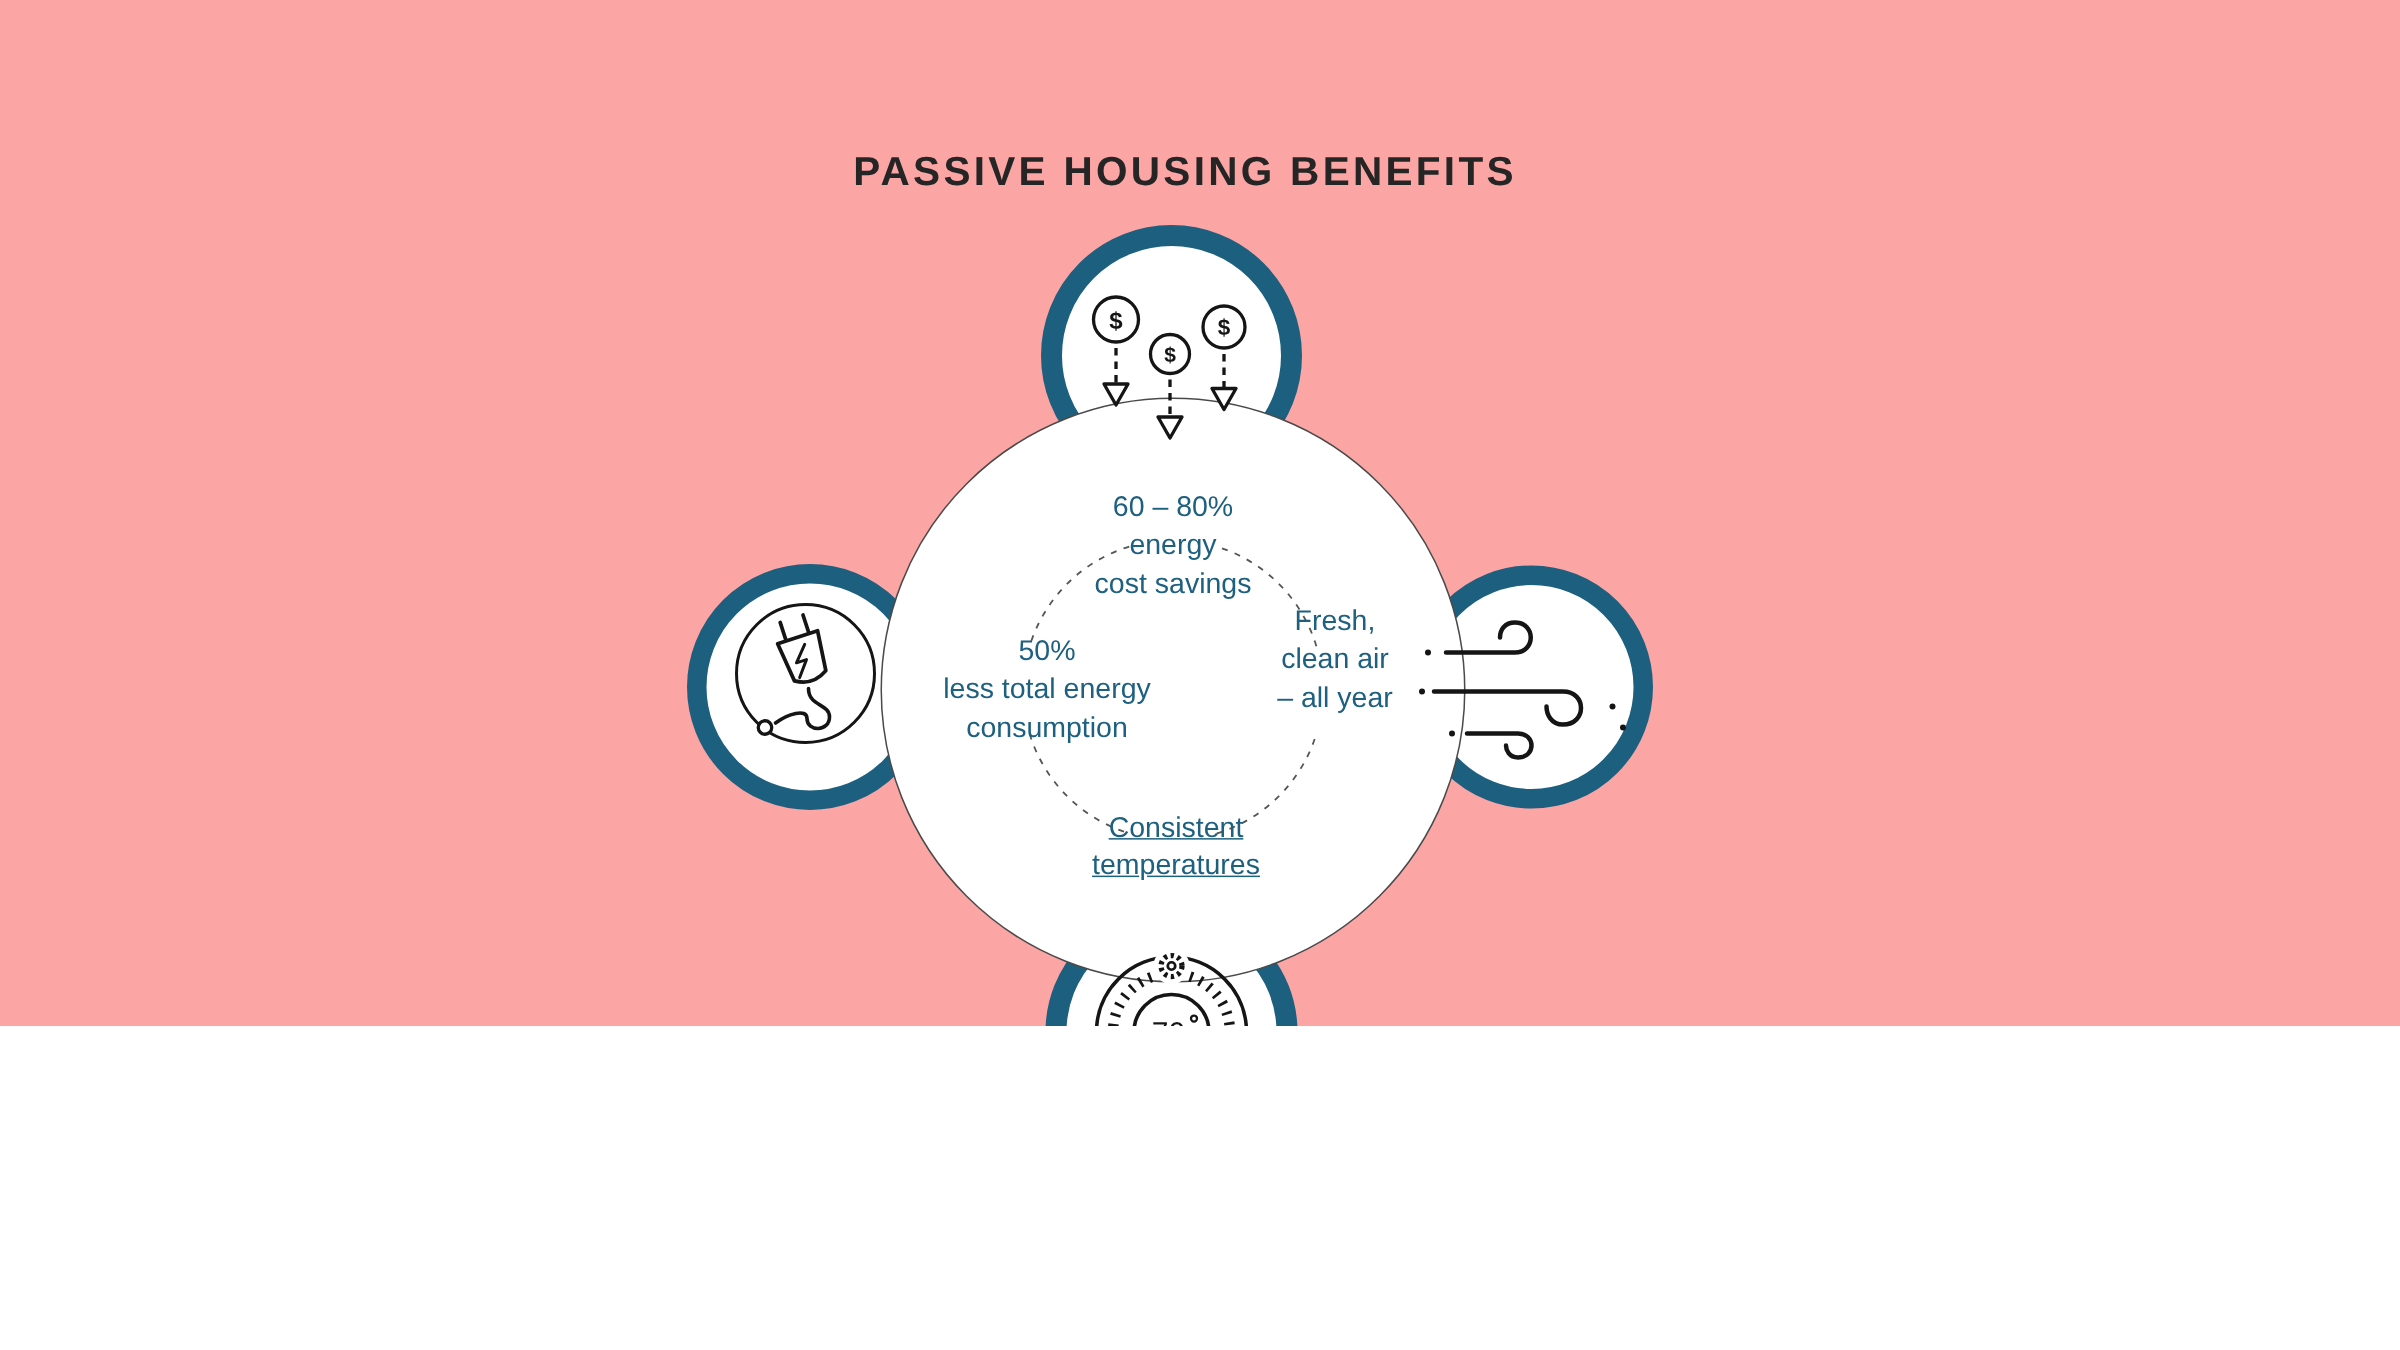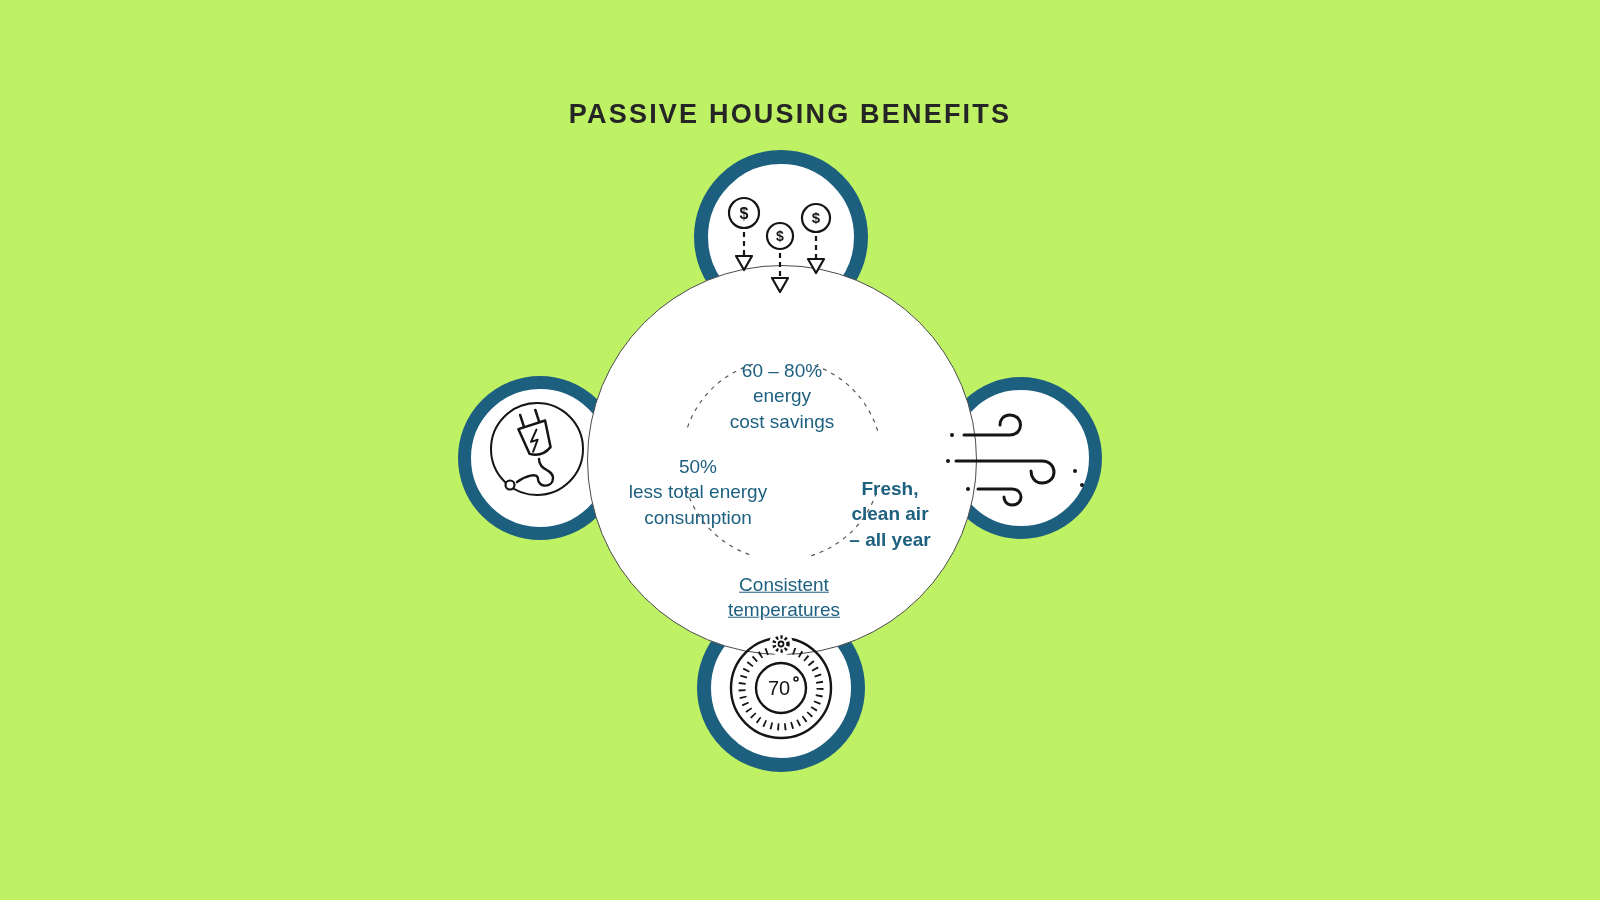--- a/index.html
+++ b/index.html
@@ -1,18 +1,18 @@
 <!DOCTYPE html>
 <html><head>
 <meta charset="utf-8">
 <style>
   * { margin:0; padding:0; box-sizing:border-box; }
   body { background:#ffffff; }
   .canvas {
-    position:relative; width:1600px; height:900px; background:#bef264;
+    position:relative; width:1600px; height:684px; background:#fca5a5;
     font-family:"Liberation Sans", sans-serif; overflow:hidden;
   }
   .title {
     position:absolute; top:99px; left:790px; transform:translateX(-50%);
     font-size:27px; letter-spacing:2.2px; font-weight:600; color:#252525;
     white-space:nowrap;
   }
   .ring {
     position:absolute; border-radius:50%; background:#ffffff;
     border:14px solid #1d5f7e; z-index:1;
@@ -28,25 +28,25 @@
   .icon { position:absolute; z-index:3; }
   .icon-top    { left:716px; top:196px; }
   .icon-left   { left:465px; top:383px; }
   .icon-right  { left:942px; top:403px; }
   .icon-bottom { left:716px; top:623px; }
   .icon text { font-family:"Liberation Sans", sans-serif; }
   .arcs { position:absolute; left:587px; top:265px; z-index:3; }
   .label {
     position:absolute; z-index:4; transform:translate(-50%,-50%);
     color:#1e6080; font-size:19px; line-height:1.33; font-weight:500;
-    text-align:center; white-space:pre-line;margin-top:32px;
+    text-align:center; white-space:pre-line;
   }
   .label-top    { left:782px; top:364px; }
   .label-left   { left:698px; top:460px; }
-  .label-right  { left:890px; top:482px;font-weight:bold; }
+  .label-right  { left:890px; top:440px; }
   .label-bottom { left:784px; top:565px;text-decoration:underline; }
 </style>
 </head>
 <body>
 
 <div class="canvas">
 
   <div class="title">PASSIVE HOUSING BENEFITS</div>
 
   <div class="ring ring-top"></div>

